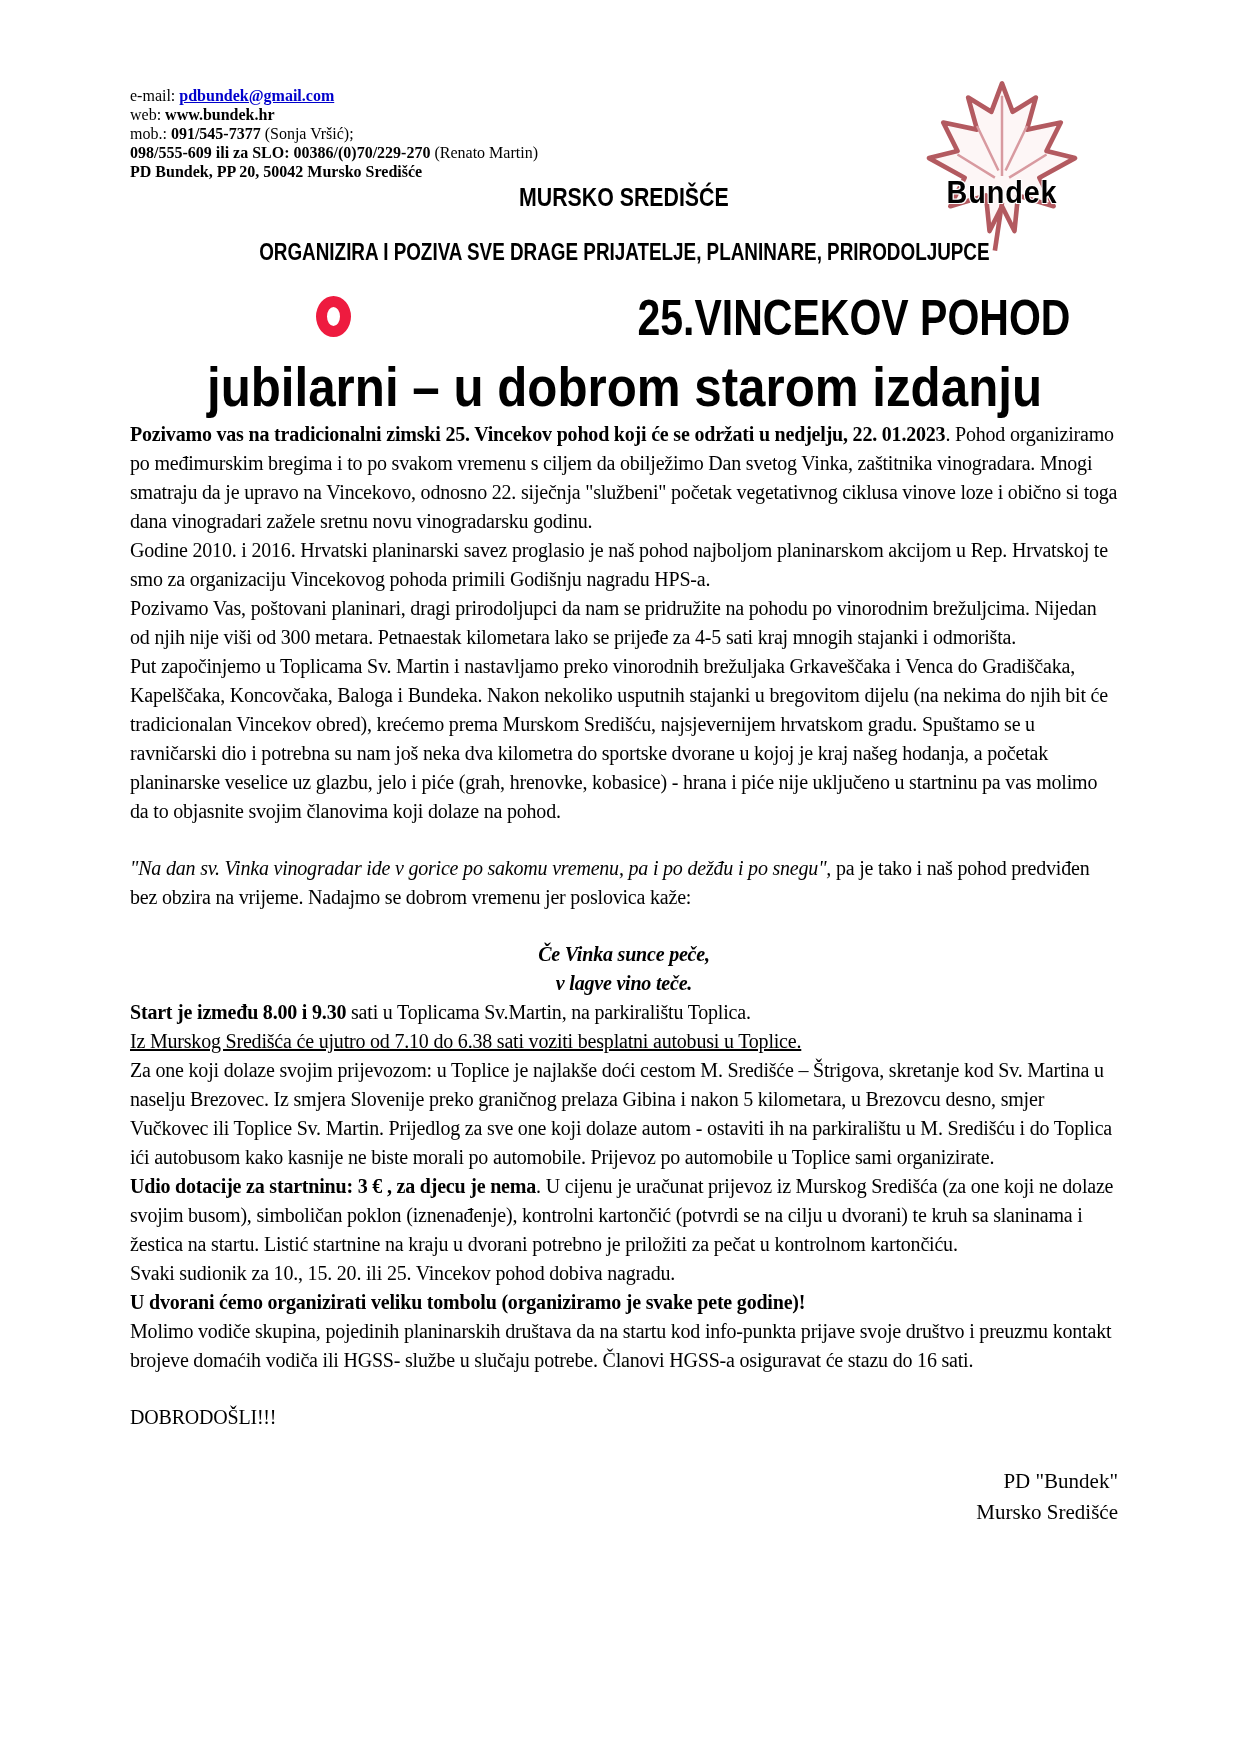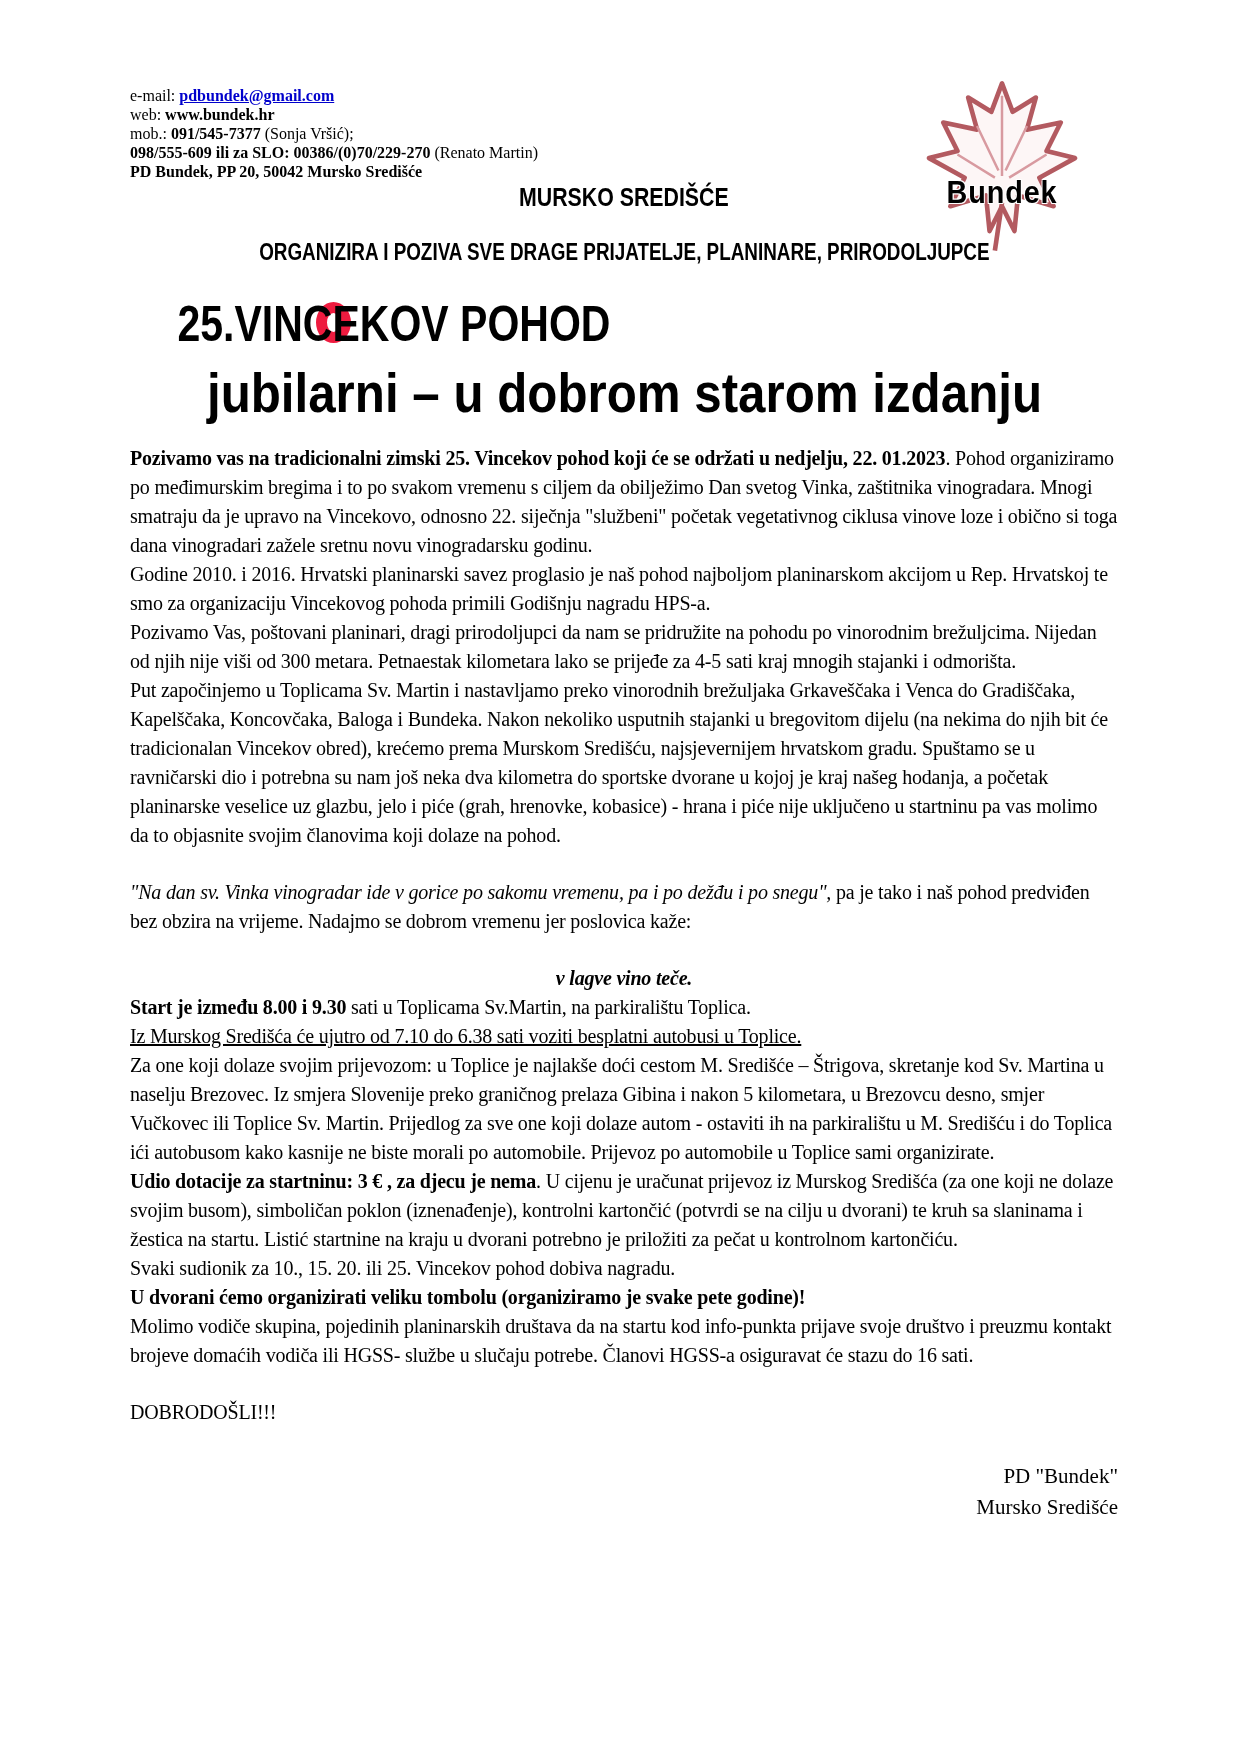--- a/index.html
+++ b/index.html
@@ -27,30 +27,30 @@
     font-family:"Liberation Sans", sans-serif;font-weight:bold;font-size:32px;
     color:#000;letter-spacing:1px;
     text-shadow:1px 1px 0 #fff,-1px -1px 0 #fff,1px -1px 0 #fff,-1px 1px 0 #fff;
     white-space:nowrap;
   }
   
   .hsans{font-family:"Liberation Sans", sans-serif;font-weight:bold;text-align:center;}
   .cond{display:inline-block;transform:scaleX(.82);transform-origin:50% 50%;white-space:nowrap;}
   .club{margin-top:-10px;font-size:26px;line-height:33px;}
   .invite{margin-top:24px;font-size:23px;line-height:28px;}
-  .title-row{position:relative;margin-top:28px;text-align:left;height:62px;}
+  .title-row{position:relative;margin-top:22px;text-align:right;height:62px;}
   .ring-icon{
     position:absolute;left:186px;top:8px;
     width:13px;height:19px;border:11px solid #ee1b3f;border-radius:50%;
   }
   .main-title{margin:0;font-size:50px;line-height:60px;}
   .subtitle{margin:4px 0 0 0;font-size:56px;line-height:66px;}
   .subtitle .cond{transform:scaleX(.88);}
   
-  .body-text{margin-top:18px;font-size:20px;line-height:29px;letter-spacing:-0.2px;}
+  .body-text{margin-top:0;font-size:20px;line-height:29px;letter-spacing:-0.2px;}
   .body-text p{margin:0;}
   .body-text .spacer{height:28px;}
   .body-text .b{font-weight:bold;}
   .body-text .i{font-style:italic;}
   .body-text .u{text-decoration:underline;}
   .body-text p.center{text-align:center;}
   .signature{margin-top:34px;text-align:right;font-size:21px;line-height:31px;}
 </style>
 </head>
 <body>
@@ -91,20 +91,21 @@
   </h2>
 
   <div class="body-text" id="body-paras">
       <p><span class="b">Pozivamo vas na tradicionalni zimski 25.  Vincekov pohod koji će se održati u nedjelju, 22. 01.2023</span><span>. Pohod organiziramo  po međimurskim bregima i to po svakom vremenu s ciljem da obilježimo  Dan svetog Vinka, zaštitnika vinogradara. Mnogi smatraju da je upravo na Vincekovo, odnosno 22. siječnja "službeni" početak vegetativnog ciklusa vinove loze i obično si toga dana vinogradari zažele sretnu novu vinogradarsku godinu.</span></p>
       <p><span>Godine 2010. i 2016.  Hrvatski planinarski savez proglasio je naš pohod najboljom planinarskom akcijom u Rep. Hrvatskoj te smo za organizaciju Vincekovog  pohoda primili Godišnju nagradu  HPS-a.</span></p>
       <p><span>Pozivamo Vas, poštovani planinari, dragi prirodoljupci da nam se pridružite na pohodu po vinorodnim brežuljcima. Nijedan od njih nije viši od 300 metara. Petnaestak kilometara lako se prijeđe za 4-5 sati kraj mnogih stajanki i odmorišta.</span></p>
       <p><span>Put započinjemo u Toplicama Sv. Martin i nastavljamo preko vinorodnih brežuljaka Grkaveščaka i Venca do Gradiščaka, Kapelščaka, Koncovčaka, Baloga i Bundeka. Nakon  nekoliko usputnih stajanki u bregovitom dijelu (na nekima do njih  bit će tradicionalan Vincekov obred), krećemo prema Murskom Središću, najsjevernijem hrvatskom gradu. Spuštamo se u ravničarski dio i potrebna su nam  još neka dva kilometra do sportske dvorane u kojoj je kraj našeg hodanja,  a početak planinarske veselice uz glazbu, jelo i piće (grah, hrenovke, kobasice) - hrana i piće nije uključeno u startninu pa vas molimo da to objasnite svojim članovima koji dolaze na pohod.</span></p>
       <div class="spacer"></div>
       <p><span class="i">"Na dan sv. Vinka vinogradar ide v gorice po sakomu vremenu, pa i po dežđu i po snegu",</span><span> pa je tako i naš pohod predviđen bez obzira na vrijeme. Nadajmo se dobrom vremenu jer poslovica kaže:</span></p>
       <div class="spacer"></div>
+      <p class="center"><span class="b i">Če Vinka sunce peče,</span></p>
       <p class="center"><span class="b i">v lagve vino teče.</span></p>
       <p><span class="b">Start je između 8.00 i 9.30</span><span> sati u Toplicama Sv.Martin, na parkiralištu Toplica.</span></p>
       <p><span class="u">Iz Murskog Središća će ujutro od 7.10 do 6.38 sati voziti besplatni autobusi u Toplice.</span></p>
       <p><span>Za one koji dolaze svojim prijevozom:  u Toplice je najlakše doći cestom M. Središće – Štrigova, skretanje kod Sv. Martina u naselju Brezovec. Iz smjera Slovenije preko graničnog prelaza Gibina i nakon 5 kilometara, u Brezovcu desno, smjer Vučkovec ili Toplice Sv. Martin. Prijedlog za sve one koji dolaze autom - ostaviti ih na parkiralištu u M. Središću i do Toplica ići autobusom kako kasnije ne biste morali po automobile. Prijevoz po automobile u Toplice sami organizirate.</span></p>
       <p><span class="b">Udio dotacije za startninu: 3 € , za djecu je nema</span><span>. U cijenu je uračunat prijevoz iz Murskog Središća (za one koji ne dolaze svojim busom), simboličan poklon (iznenađenje), kontrolni kartončić (potvrdi se na cilju u dvorani) te kruh sa slaninama i žestica na startu.  Listić startnine na kraju u dvorani potrebno je priložiti za pečat u kontrolnom kartončiću.</span></p>
       <p><span>Svaki sudionik za 10., 15. 20. ili 25. Vincekov pohod dobiva nagradu.</span></p>
       <p><span class="b">U dvorani ćemo organizirati veliku tombolu (organiziramo je svake pete godine)!</span></p>
       <p><span>Molimo vodiče skupina, pojedinih planinarskih društava da na startu kod info-punkta prijave svoje društvo i preuzmu kontakt brojeve domaćih vodiča ili HGSS- službe u slučaju potrebe. Članovi HGSS-a osiguravat će stazu do 16 sati.</span></p>
       <div class="spacer"></div>
       <p><span>DOBRODOŠLI!!!</span></p>

